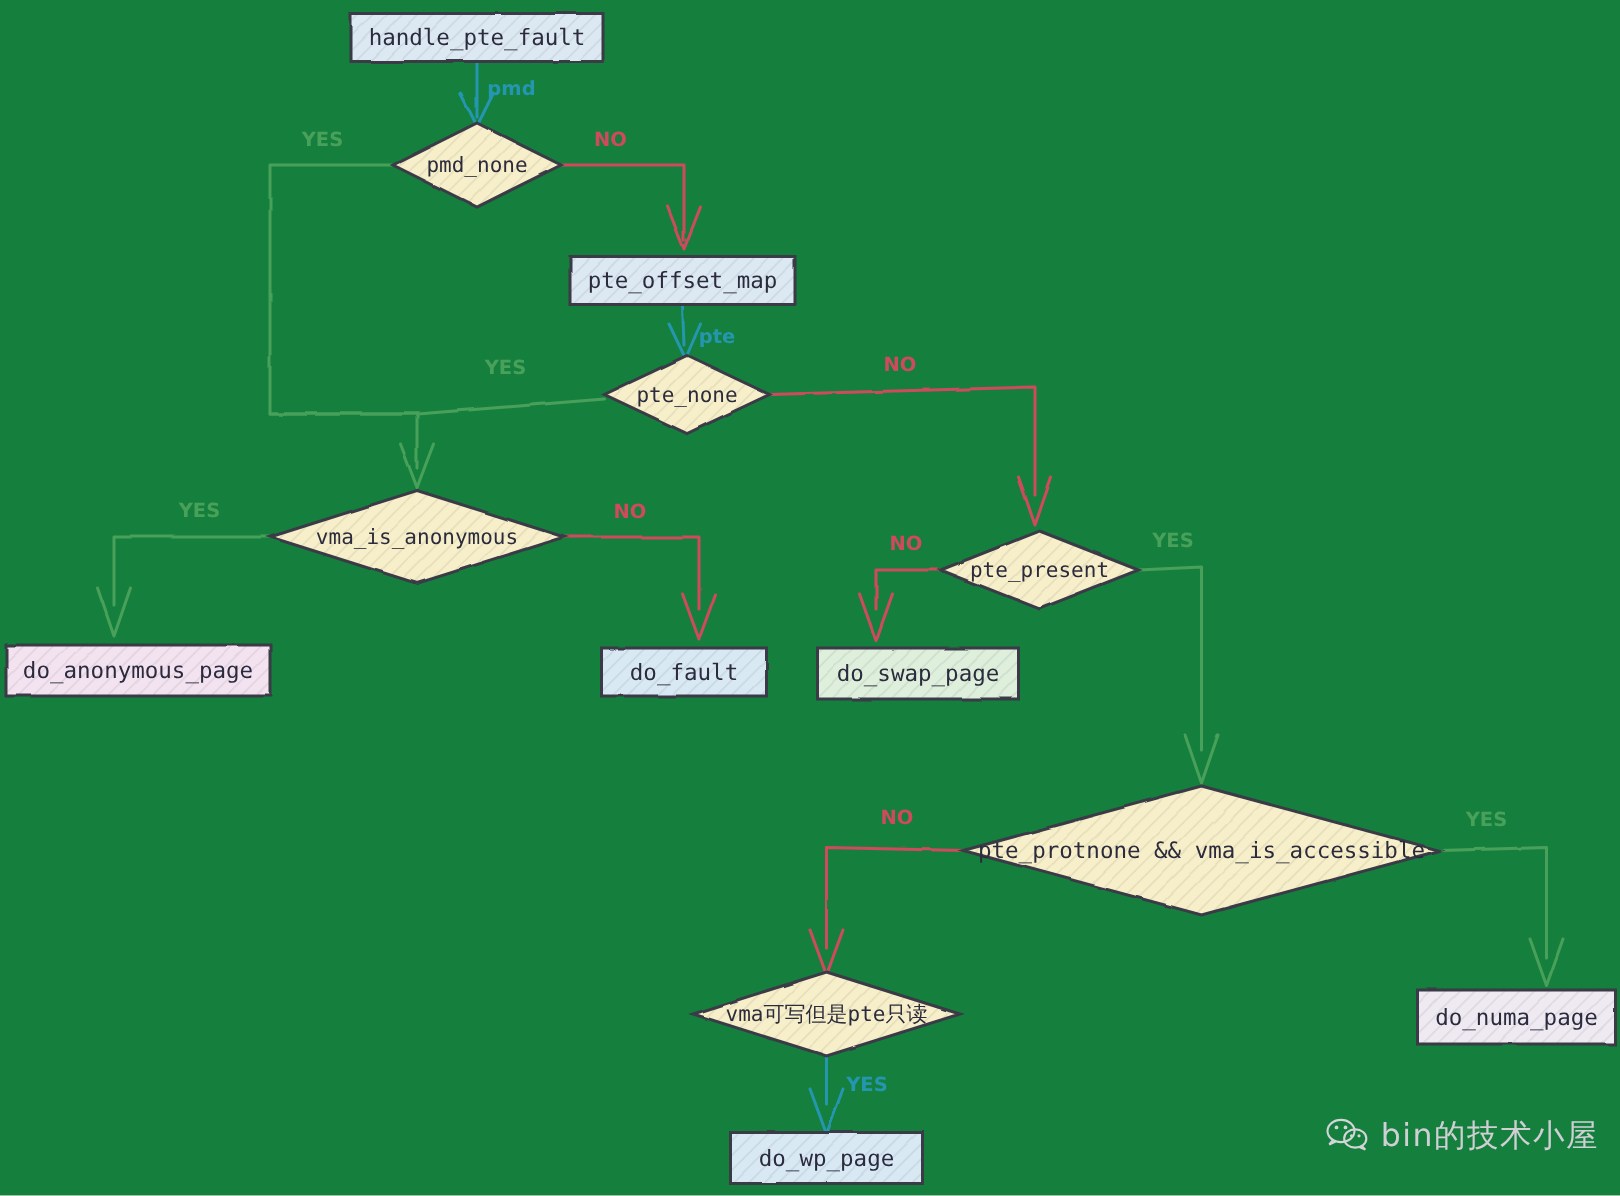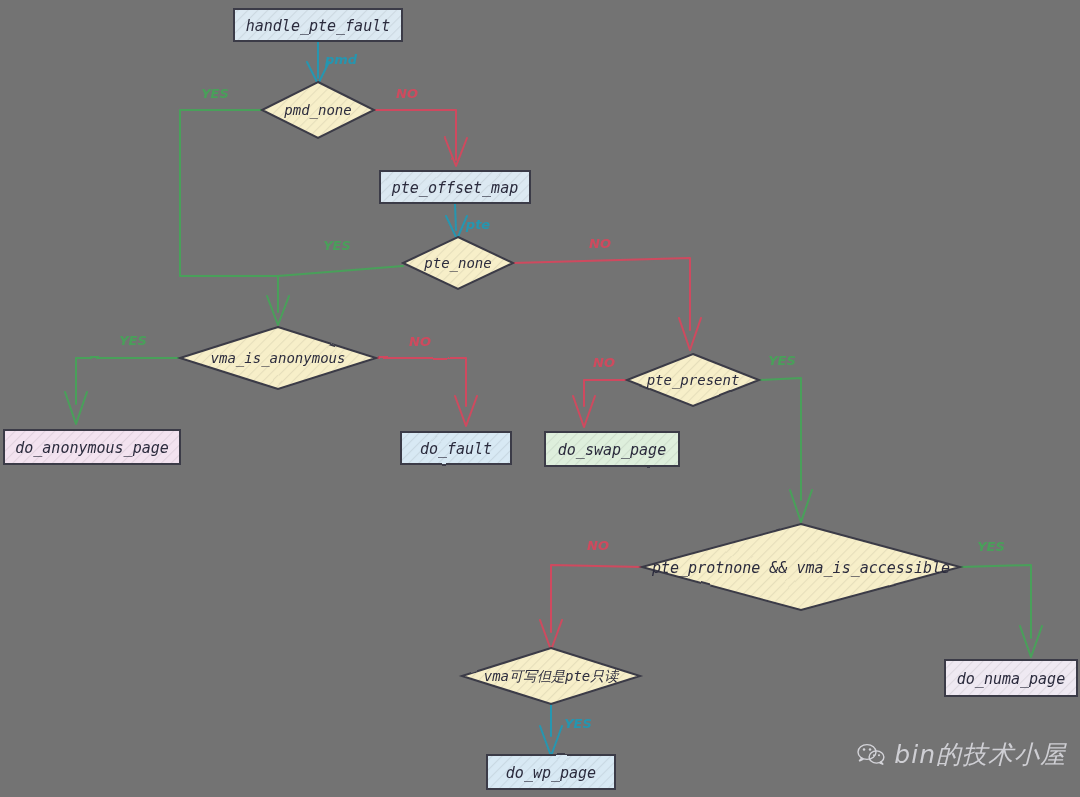--- a/index.html
+++ b/index.html
@@ -7,23 +7,22 @@
     padding: 0;
     background: #ffffff;
   }
   body {
     font-family: "DejaVu Sans Mono", "Liberation Mono", monospace;
   }
   #canvas {
     position: relative;
     width: 1080px;
     height: 797px;
-    background: #737373;
+    background: #15803d;
     overflow: hidden;
-    font-style: italic;
   }
   #flow-svg {
     position: absolute;
     left: 0;
     top: 0;
     width: 1080px;
     height: 797px;
   }
   .node-label {
     font-family: "DejaVu Sans Mono", "Liberation Mono", monospace;
@@ -39,21 +38,21 @@
   }
   .watermark {
     position: absolute;
     right: 14px;
     bottom: 26px;
     display: flex;
     align-items: center;
     gap: 8px;
     color: #cfcfd4;
     font-family: "DejaVu Sans", "Liberation Sans", sans-serif;
-    font-size: 25px;
+    font-size: 21px;
     letter-spacing: 1px;
     user-select: none;
   }
   .watermark svg { display: block; }
 </style>
 </head>
 <body>
 
 <div id="canvas">
 

